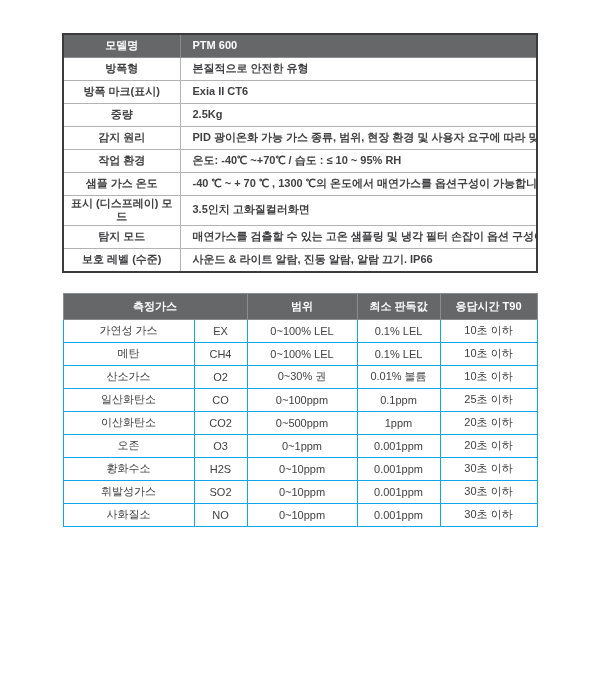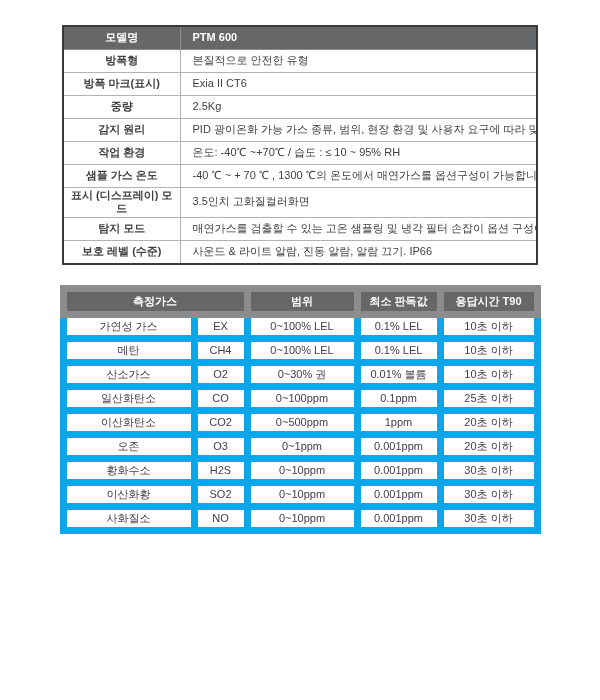--- a/index.html
+++ b/index.html
@@ -1,21 +1,21 @@
 <!DOCTYPE html>
 <html><head>
 <meta charset="utf-8">
 <style>
   * { box-sizing: border-box; margin: 0; padding: 0; }
   html, body {
     width: 600px; height: 700px;
     background: #ffffff;
     font-family: "Liberation Sans", sans-serif;
   }
-  .page { padding-top: 25px; }
+  .page { padding-top: 33px; }
 
   table {
     width: 474px;
     margin: 0 auto;
     border-collapse: collapse;
     table-layout: fixed;
     font-size: 11px;
     color: #414143;
   }
 
@@ -29,35 +29,35 @@
   }
   .spec-table tr.tall td { height: 30px; }
   .label-cell {
     text-align: center;
     font-weight: 600;
     padding: 1px 4px;
   }
   .value-cell {
     text-align: left;
     padding: 1px 6px 1px 12px;
-    font-weight: 400;
+    font-weight: 700;
     white-space: nowrap;
     overflow: hidden;
   }
   .spec-table .header-row td {
     background: #666769;
     color: #fdfdfd;
     border-color: #8b8c8e;
     font-weight: 600;
   }
 
   
   .gas-table { border: 1px solid #919294; margin-top: 20px; }
   .gas-table td, .gas-table th {
-    border: 7px solid #0ea5e9;
+    border: 1px solid #0ea5e9;
     height: 23px;
     vertical-align: middle;
     text-align: center;
     font-weight: 500;
     padding: 1px 2px;
     white-space: nowrap;
     overflow: hidden;
   }
   .gas-table .header-row th {
     background: #666769;
@@ -179,21 +179,21 @@
       <td>20초 이하</td>
     </tr>
     <tr>
       <td>황화수소</td>
       <td>H2S</td>
       <td>0~10ppm</td>
       <td>0.001ppm</td>
       <td>30초 이하</td>
     </tr>
     <tr>
-      <td>이산화황</td>
+      <td>휘발성가스</td>
       <td>SO2</td>
       <td>0~10ppm</td>
       <td>0.001ppm</td>
       <td>30초 이하</td>
     </tr>
     <tr>
       <td>사화질소</td>
       <td>NO</td>
       <td>0~10ppm</td>
       <td>0.001ppm</td>

